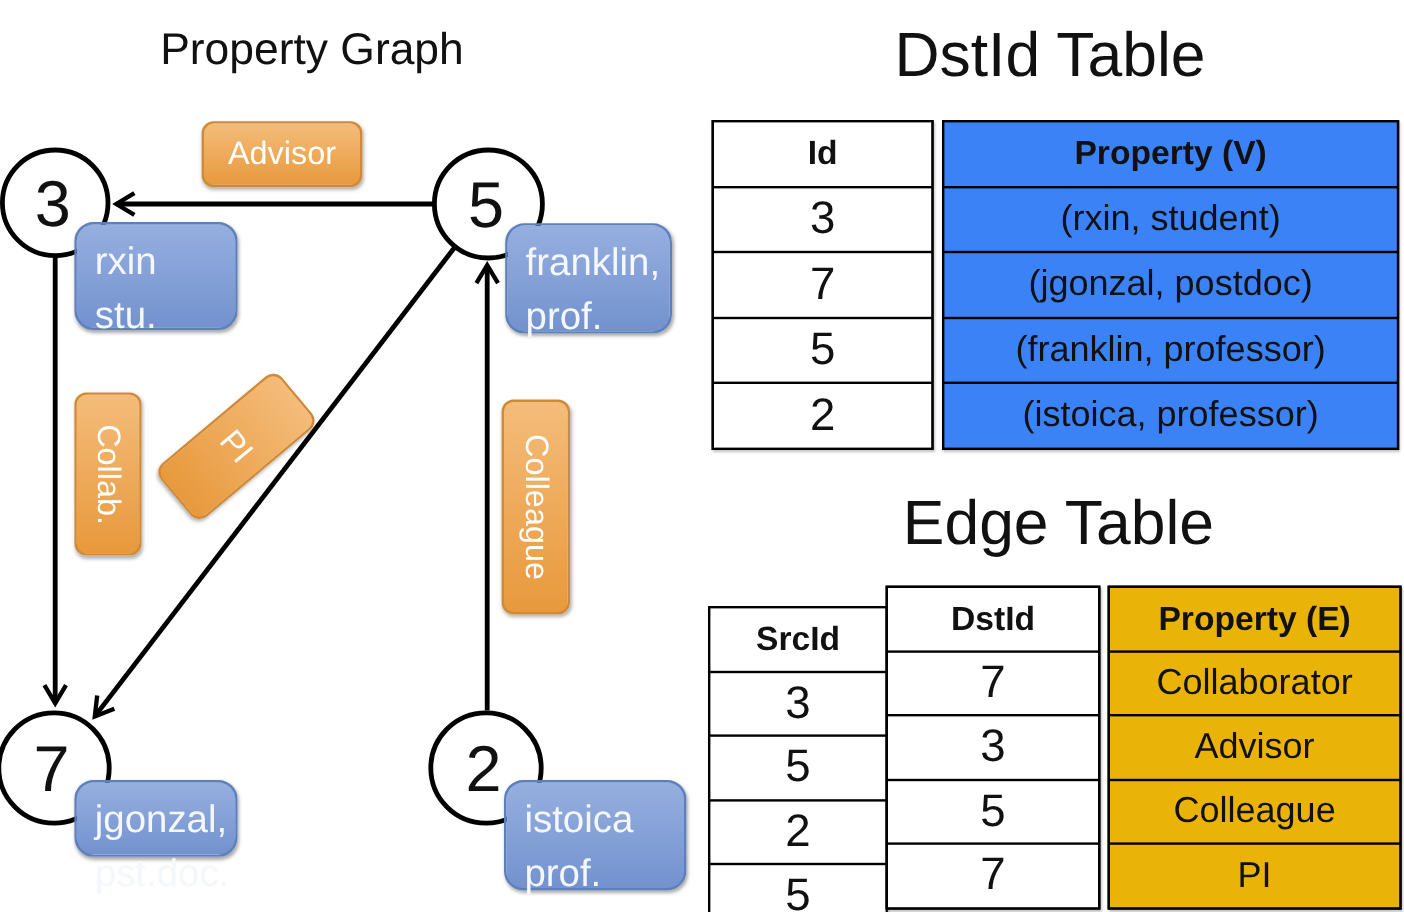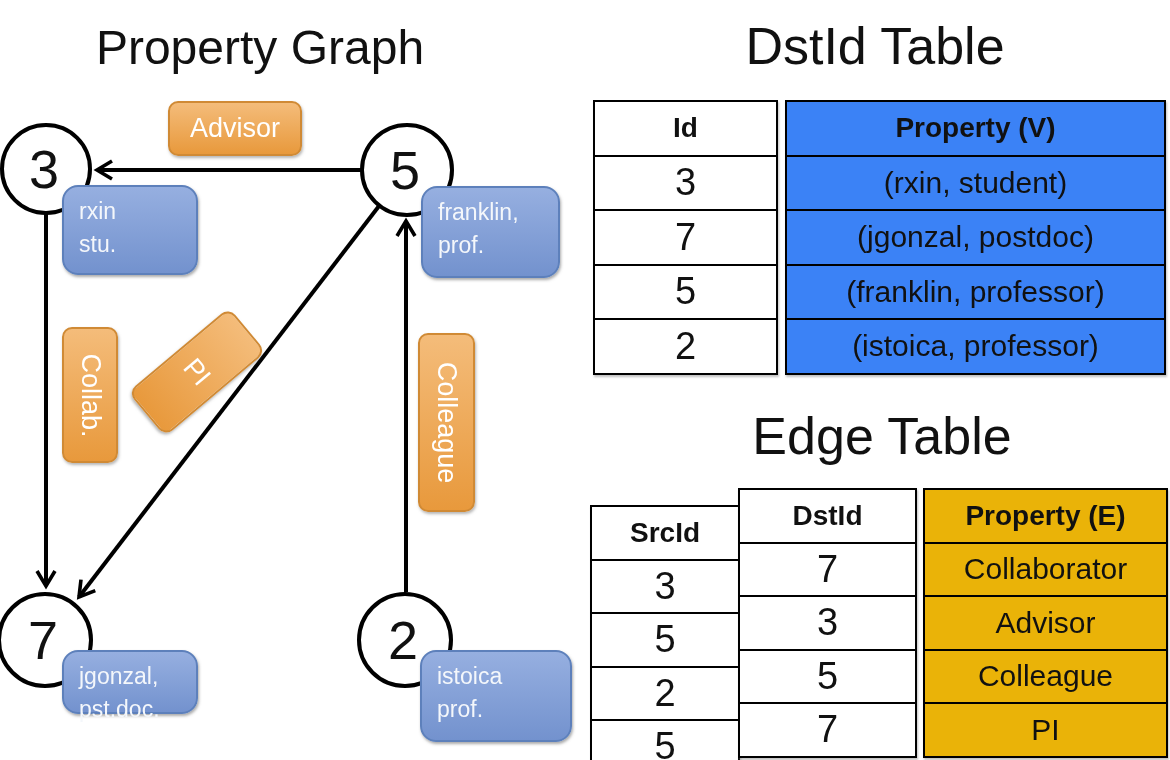--- a/index.html
+++ b/index.html
@@ -1,32 +1,32 @@
 <!DOCTYPE html>
 <html><head>
 <meta charset="utf-8">
 <style>
   html,body{margin:0;padding:0;background:#fff;}
   body{width:1170px;height:760px;position:relative;overflow:hidden;
        font-family:"Liberation Sans", sans-serif;color:#111;}
   .abs{position:absolute;}
 
   
-  .big-title{font-size:48px;font-weight:400;letter-spacing:0px;text-align:center;white-space:nowrap;}
+  .big-title{font-size:37px;font-weight:400;letter-spacing:0px;text-align:center;white-space:nowrap;}
 
   
   #graph-svg{position:absolute;left:0;top:0;}
 
   
   .node-box{
     position:absolute;border-radius:16px;
     background:linear-gradient(#96afe0,#7392ce);
     border:2px solid #5d80bb;
     box-shadow:1px 2px 3px rgba(100,100,100,.55);
-    color:#f4f7fb;font-size:23px;line-height:1.42;
+    color:#f4f7fb;font-size:32px;line-height:1.42;
     padding:8px 0 0 15px;box-sizing:border-box;
   }
   .node-box span{display:block;}
 
   
   .edge-label{
     position:absolute;border-radius:10px;
     background:linear-gradient(#f4bc7a,#e8993c);
     border:2px solid #d08a35;
     box-shadow:1px 2px 3px rgba(110,110,110,.5);

